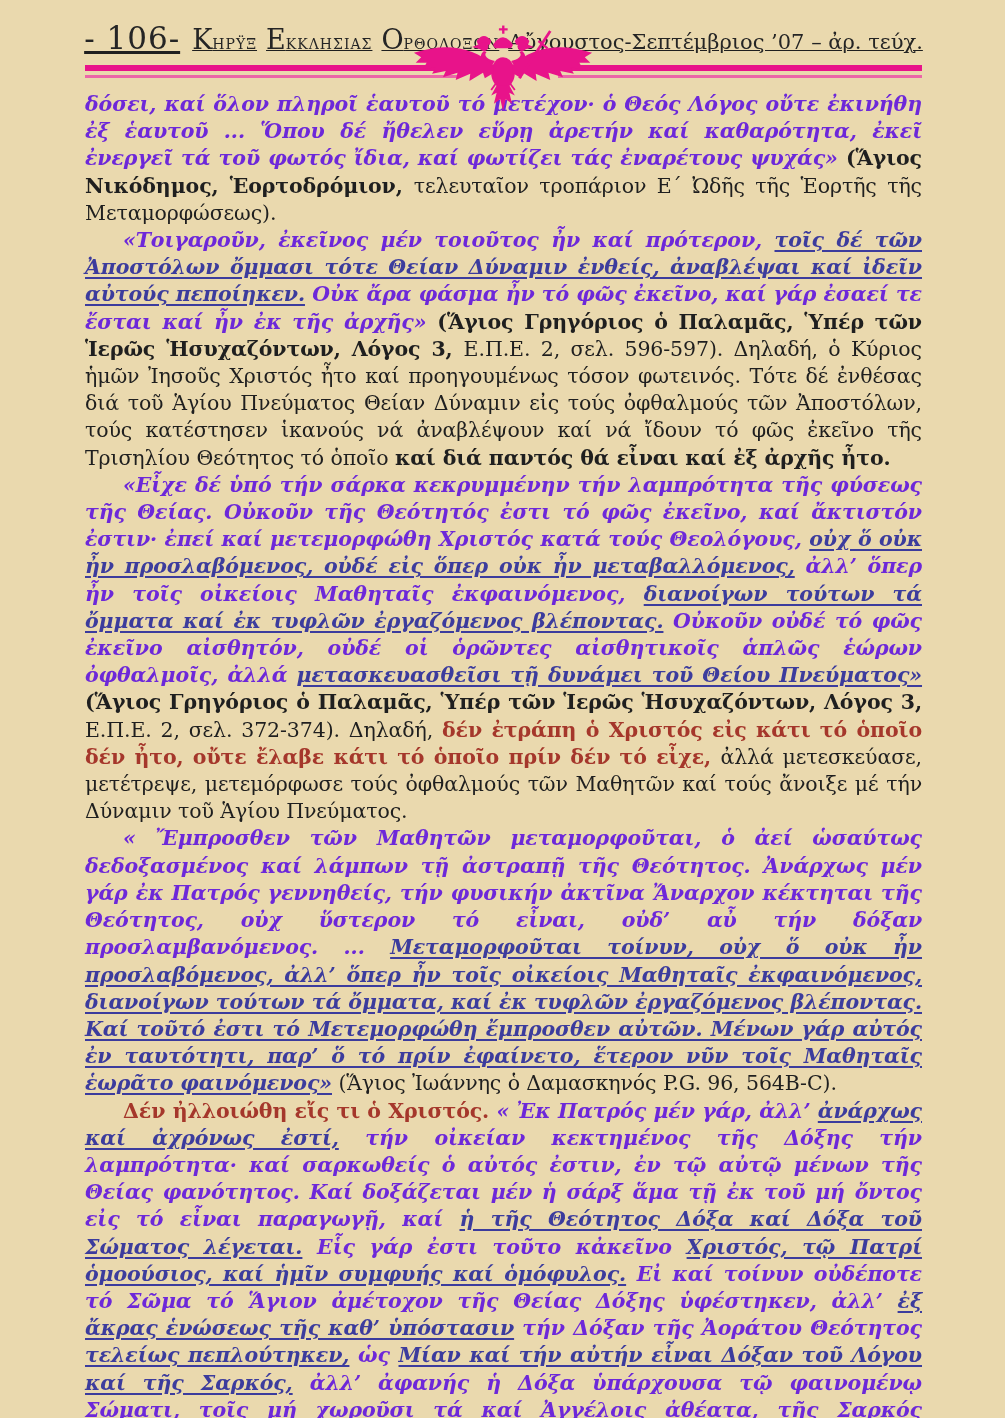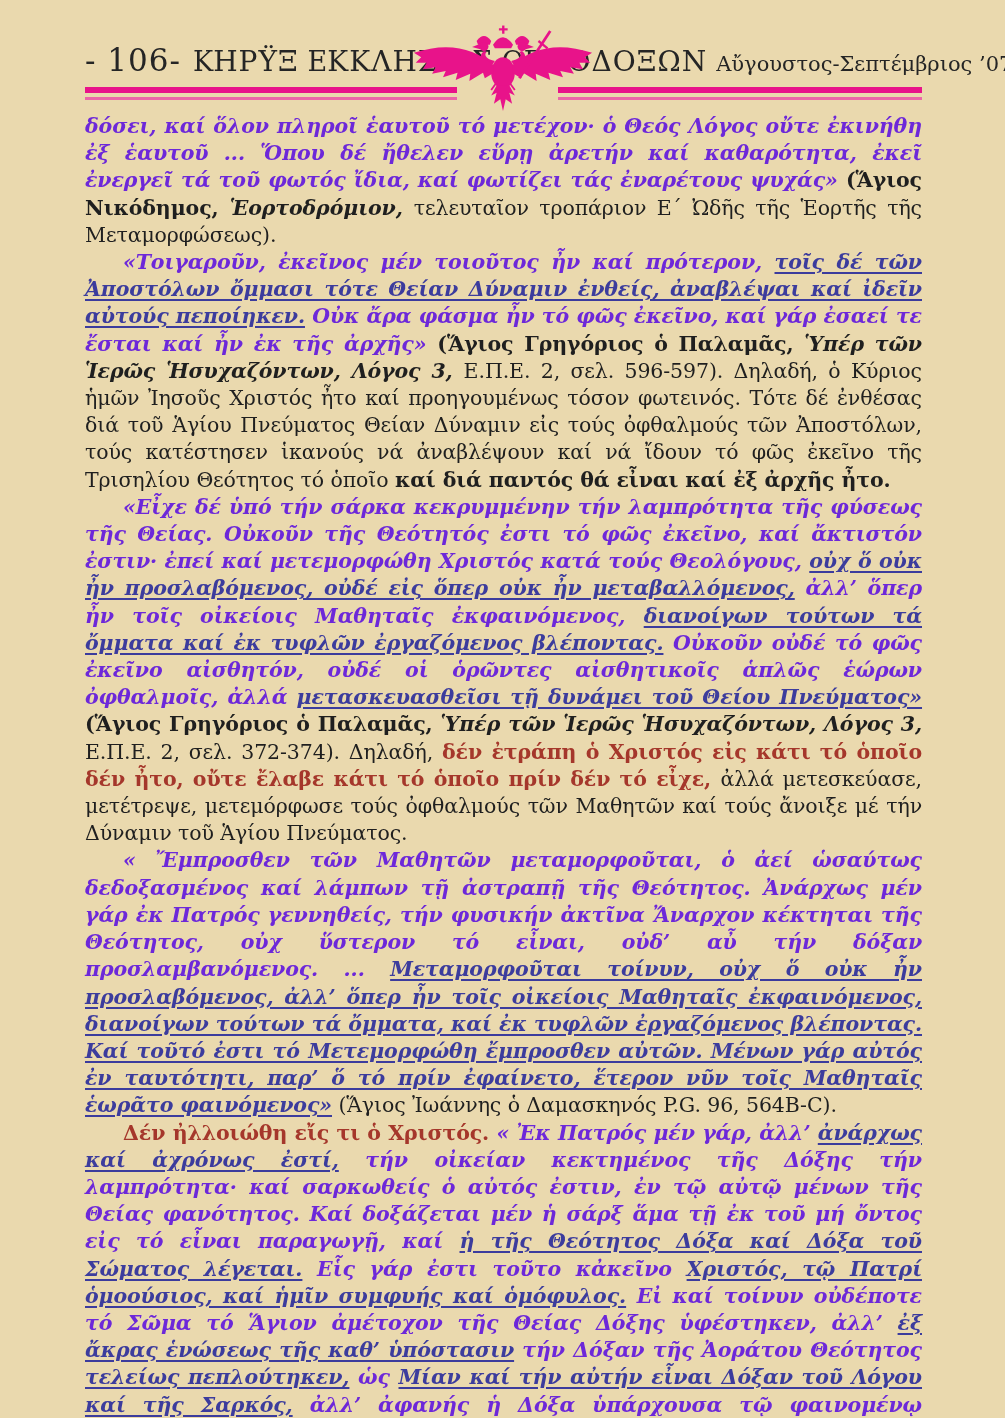--- a/index.html
+++ b/index.html
@@ -6,29 +6,30 @@
   .page{
     width:1005px;height:1418px;
     background:#ead9ae;
     position:relative;
     overflow:hidden;
     font-family:"DejaVu Serif","Liberation Serif",serif;
     color:#1f1f1f;
     box-sizing:border-box;
   }
   .header-row{
-    display:flex;justify-content:flex-start;align-items:baseline;
-    padding:42px 83px 0 85px;
+    display:flex;justify-content:center;align-items:baseline;
+    padding:20px 83px 0 85px;
+    text-decoration:underline;
   }
   .header-left{display:flex;align-items:baseline;gap:12px;white-space:nowrap;}
   .pageno{font-size:31px;letter-spacing:1px;color:#252525;}
   .masthead{white-space:nowrap;color:#252525;}
   .mh-word{margin-right:9px;}
   .mh-cap{font-size:27px;}
-  .mh-rest{font-size:28px;letter-spacing:1px;}
+  .mh-rest{font-size:14px;letter-spacing:1px;}
   .header-right{white-space:nowrap;color:#252525;}
   .issue{font-size:21px;}
   .rules{margin:9px 83px 0 85px;position:relative;}
   .rule-thick{
     height:6px;
     background:linear-gradient(90deg,#e8138a 0 44.5%,rgba(0,0,0,0) 44.5% 56.5%,#e8138a 56.5% 100%);
   }
   .rule-thin{
     height:3px;margin-top:4px;
     background:linear-gradient(90deg,#ec66a8 0 44.5%,rgba(0,0,0,0) 44.5% 56.5%,#ec66a8 56.5% 100%);
@@ -43,21 +44,21 @@
     font-size:20.5px;line-height:27.2px;
     letter-spacing:-0.1px;
     text-align:justify;
   }
   .para{margin:0;}
   .para.indent{text-indent:38px;}
   .q{color:#6d28d9;font-style:italic;font-weight:bold;}
   .qu{color:#3c3c9d;font-style:italic;font-weight:bold;
       text-decoration:underline;text-decoration-thickness:1.5px;text-underline-offset:3px;}
   .b{font-weight:bold;}
-  .bi{font-weight:bold;font-style:italic;}
+  .bi{font-weight:bold;}
   .r{color:#a5372b;font-weight:bold;}
 </style>
 </head>
 <body>
 
 <div class="page">
 
   <div class="header-row">
     <div class="header-left">
       <span class="pageno">- 106-</span>

